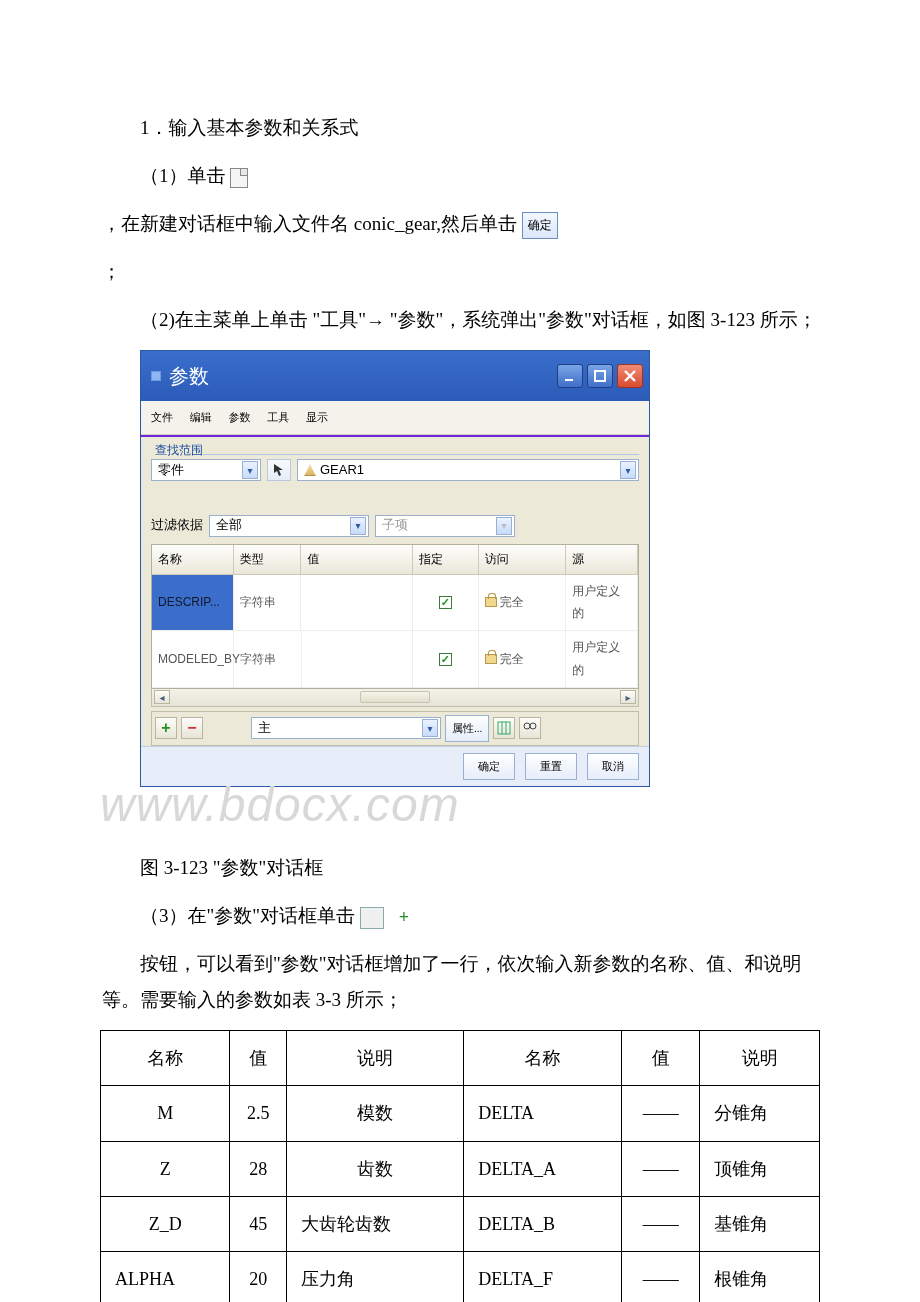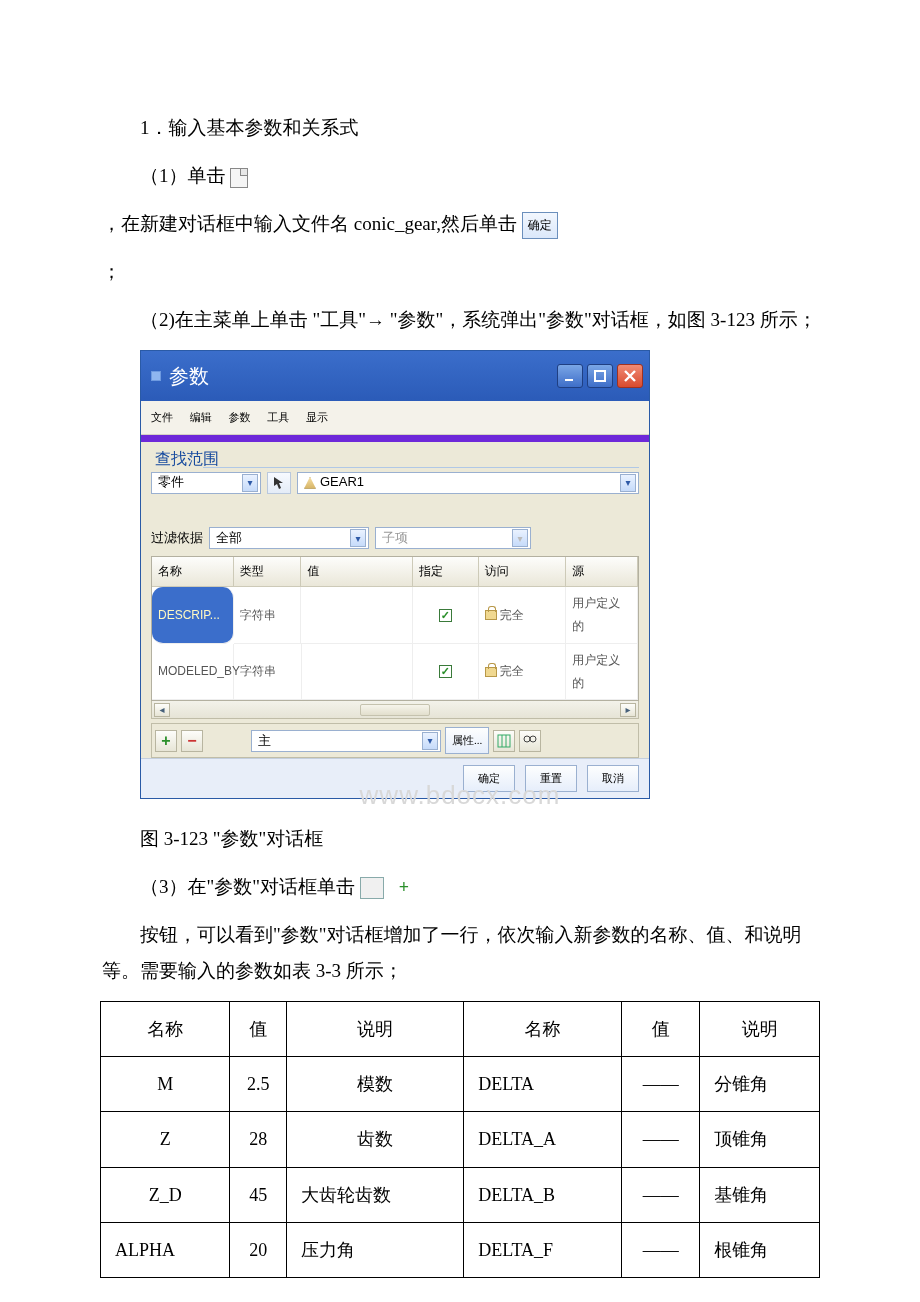--- a/index.html
+++ b/index.html
@@ -99,23 +99,23 @@
   .menubar {
     background: #f4f2ea;
     padding: 6px 10px;
     font-size: 11px;
     font-family: "SimSun", serif;
     border-bottom: 1px solid #d5d2c4;
   }
   .menubar span { margin-right: 14px; }
   .section-label {
     padding: 2px 10px 0 14px;
-    font-size: 16px;
+    font-size: 12px;
     color: #164a9e;
-    border-top: 7px solid #6d28d9;
+    border-top: 2px solid #6d28d9;
   }
   .fieldset-line {
     border-top: 1px solid #b0c8e6;
     margin: -8px 10px 0 62px;
   }
   .row {
     display: flex;
     align-items: center;
     padding: 4px 10px;
     gap: 6px;
@@ -184,21 +184,21 @@
   }
   .grid-row .cell {
     border-right: 1px solid #eee;
     border-bottom: 1px solid #eee;
     padding: 5px 6px;
     font-family: Tahoma, "SimSun", sans-serif;
     color: #555;
     display:flex;align-items:center;
   }
   .c1{width:82px;} .c2{width:68px;} .c3{width:112px;} .c4{width:66px;} .c5{width:88px;} .c6{width:72px;}
-  .grid-row.sel .c1 { background:#3b6ecb; color:#fef9c3;border-radius:11px; }
+  .grid-row.sel .c1 { background:#3b6ecb; color:#0f172a; }
   .checkbox {
     width:13px;height:13px;border:1px solid #3a7a3a;background:#fff;
     display:flex;align-items:center;justify-content:center;
     margin:0 auto;
   }
   .checkbox::after{content:"✓";color:#2a8f2a;font-size:11px;font-weight:bold;}
   .access {display:flex;align-items:center;gap:3px;}
   .lock-ico{width:12px;height:10px;border:1px solid #b89848;background:#f0d890;position:relative;}
   .lock-ico::before{content:"";position:absolute;top:-5px;left:2px;width:6px;height:5px;border:1px solid #b89848;border-bottom:none;border-radius:3px 3px 0 0;}
   .scroll-strip{
@@ -208,27 +208,27 @@
     border-top:none;
     height:18px;
     display:flex;align-items:center;justify-content:space-between;
     padding:0 2px;
   }
   .scroll-btn{width:16px;height:14px;border:1px solid #b8b5a0;background:linear-gradient(#fdfdfa,#e7e5d6);display:flex;align-items:center;justify-content:center;font-size:10px;color:#46607a;}
   .scroll-thumb{width:70px;height:12px;background:linear-gradient(#f6f4eb,#e2dfcd);border:1px solid #c5c2ae;border-radius:2px;}
   .watermark{
     position:relative;
     margin-top:-40px;
-    text-align:center;
-    font-size:26px;
+    font-size:48px;
     color:#d8d8d8;
     font-family:Arial,sans-serif;
     letter-spacing:1px;
     pointer-events:none;
     z-index:5;
+    font-style:italic;
   }
   .toolbar2{
     margin:4px 10px 0 10px;
     display:flex;align-items:center;gap:4px;
     border:1px solid #c0bda8;
     background:#ece9d8;
     padding:3px;
   }
   .sqbtn{width:22px;height:22px;border:1px solid #b8b5a0;background:linear-gradient(#fdfdfa,#e7e5d6);display:flex;align-items:center;justify-content:center;font-size:16px;font-weight:bold;}
   .sqbtn.plus{color:#2a8f2a;}
@@ -334,21 +334,21 @@
       <span class="arrow">▾</span>
     </div>
   </div>
 
   <div class="filter-row">
     <span>过滤依据</span>
     <div class="combo" style="width:160px">
       <span>全部</span>
       <span class="arrow">▾</span>
     </div>
-    <div class="combo" style="width:156px;color:#999">
+    <div class="combo" style="width:140px;color:#999">
       <span>子项</span>
       <span class="arrow" style="color:#bbb">▾</span>
     </div>
   </div>
 
   <div class="grid">
     <div class="grid-header">
       <div class="cell c1">名称</div>
       <div class="cell c2">类型</div>
       <div class="cell c3">值</div>

